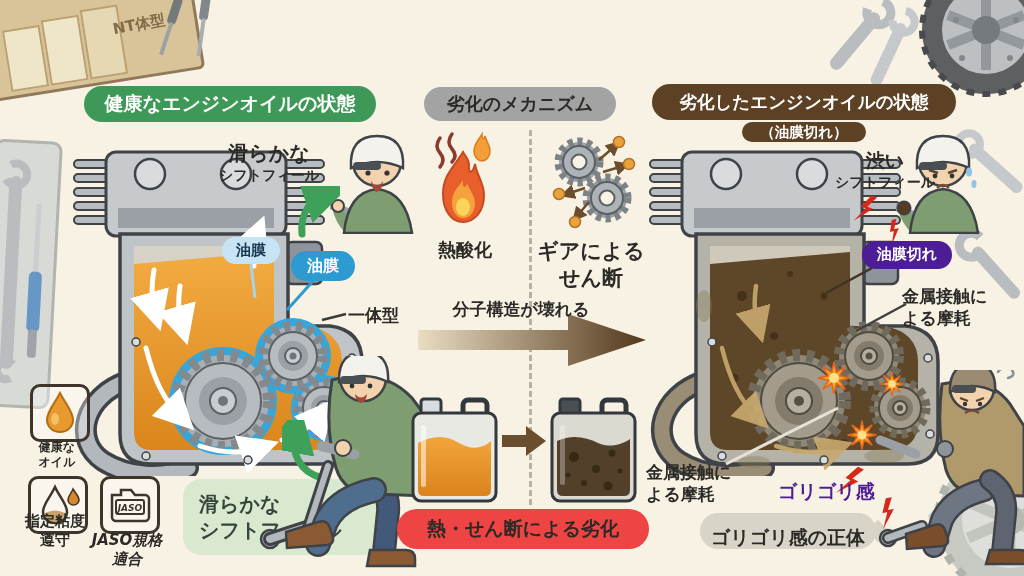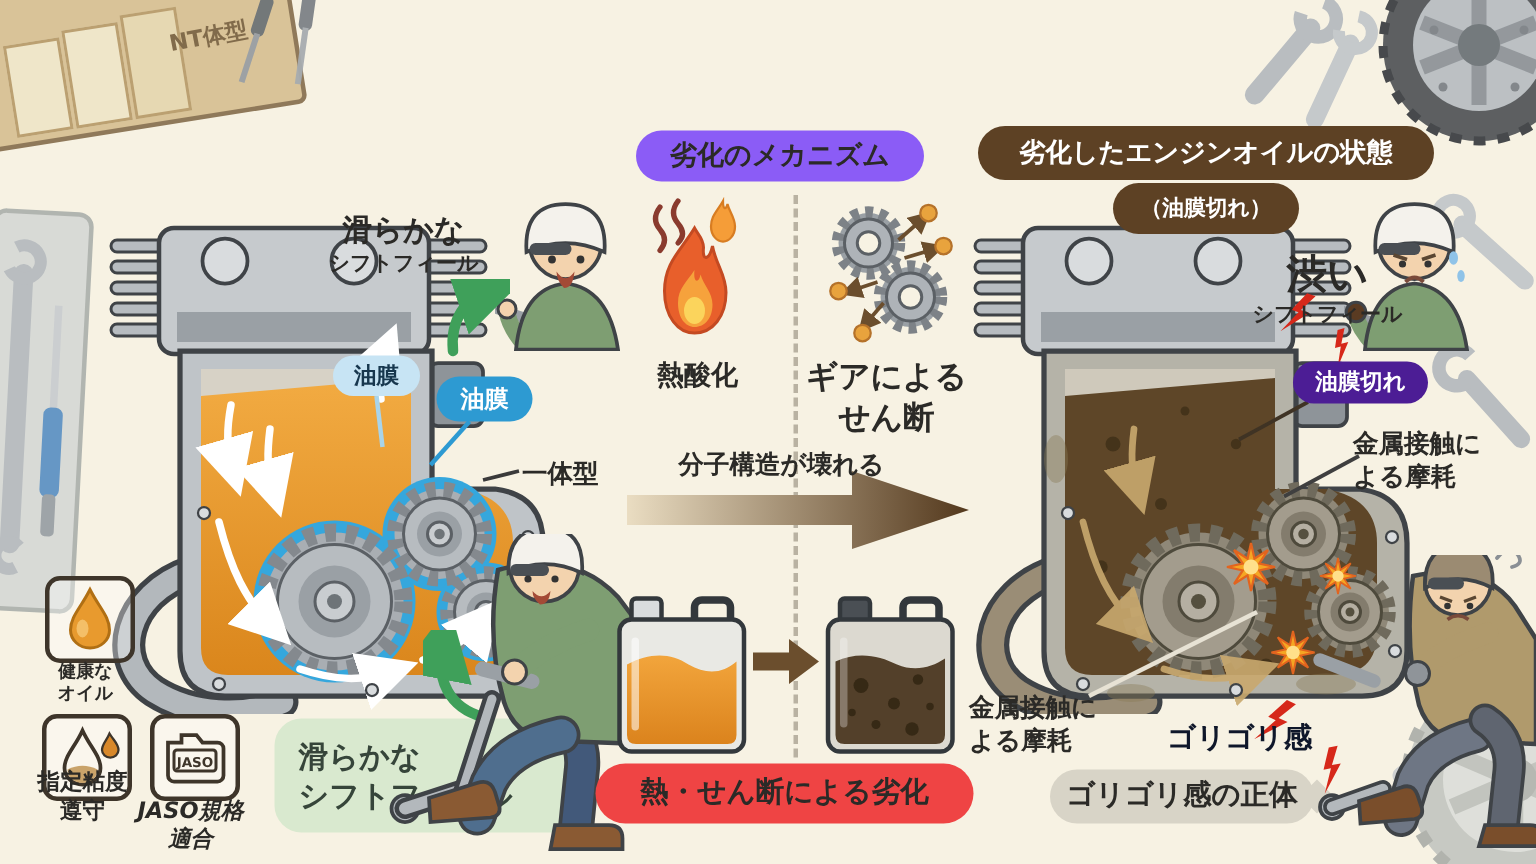--- a/index.html
+++ b/index.html
@@ -97,20 +97,21 @@
       </g>
     <circle cx="80" cy="80" r="15" fill="#b3b5b0"></circle>
   </svg>
   <svg class="abs z0 deco" style="left:918px;top:452px" width="90" height="90" viewBox="0 0 90 90">
     <g transform="rotate(55 45 45)">
       <path d="M45 26 L45 80" stroke="#cdd0d2" stroke-width="12" stroke-linecap="round"></path>
       <circle cx="45" cy="17" r="11" fill="none" stroke="#cdd0d2" stroke-width="8" stroke-dasharray="50 18" transform="rotate(-110 45 17)"></circle>
     </g>
   </svg>
 
+  <div class="abs z4 pill" style="left:84px;top:86px;width:292px;height:36px;background:#3e9857;color:#fff;font-size:19px;">健康なエンジンオイルの状態</div>
 
   <div class="abs z3 ctr" style="left:208px;top:140px;width:122px;">
     <div style="font-size:20px;">滑らかな</div>
     <div style="font-size:14px;">シフトフィール</div>
   </div>
 
   <svg class="abs z3" style="left:296px;top:186px" width="44" height="52" viewBox="0 0 44 52">
     <defs>
         <marker id="ga1" markerWidth="7" markerHeight="7" refX="3.5" refY="3.5" orient="auto">
           <path d="M0 0 L7 3.5 L0 7 Z" fill="#3fa05a"></path>
@@ -226,21 +227,21 @@
   <div class="abs z3" style="left:28px;top:476px;width:54px;height:52px;border:3px solid #3e352a;border-radius:10px;background:rgba(255,255,255,.35);">
     <svg width="54" height="52" viewBox="0 0 54 52">
       <path d="M24 8 C19 19 12 25 12 33 a12 11 0 0 0 24 0 C36 25 29 19 24 8 Z" fill="none" stroke="#3e352a" stroke-width="2.5"></path>
       <path d="M14 34 a10 9 0 0 0 20 0 q-10 -5 -20 0 Z" fill="#c9a36a"></path>
       <path d="M42 10 C40 15 37 17 37 21 a5.5 5 0 0 0 11 0 C48 17 45 15 42 10 Z" fill="#d8882a" stroke="#3e352a" stroke-width="1.5"></path>
     </svg>
   </div>
   <div class="abs z3 ctr pre" style="left:10px;top:512px;width:90px;font-size:15px;line-height:1.25;">指定粘度
 遵守</div>
 
-  <div class="abs z3" style="left:100px;top:476px;width:54px;height:52px;border:3px solid #3e352a;border-radius:10px;background:rgba(255,255,255,.35);">
+  <div class="abs z3" style="left:100px;top:476px;width:54px;height:52px;border:3px solid #3e352a;border-radius:10px;background:rgba(255,255,255,.35);font-style:italic;">
     <svg width="54" height="52" viewBox="0 0 54 52">
       <path d="M9 16 h9 v-5 h10 l4 5 h10 a4 4 0 0 1 4 4 v18 a4 4 0 0 1 -4 4 h-29 a4 4 0 0 1 -4 -4 z" fill="none" stroke="#3e352a" stroke-width="2.5"></path>
       <rect x="13" y="21" width="28" height="14" rx="2" fill="none" stroke="#3e352a" stroke-width="2"></rect>
       <text x="27" y="32" text-anchor="middle" font-size="9" font-weight="bold" fill="#3e352a">JASO</text>
     </svg>
   </div>
   <div class="abs z3 ctr pre" style="left:84px;top:531px;width:86px;font-size:15px;line-height:1.25;font-style:italic;">JASO規格
 適合</div>
 
   <div class="abs z1 tailTR" style="left:183px;top:479px;width:205px;height:76px;background:#d9e9cf;border-radius:18px;">
@@ -274,21 +275,21 @@
     <path d="M152 134 Q116 142 104 166 L96 188" stroke="#4f6e8e" stroke-width="21" fill="none" stroke-linecap="round"></path>
     <path d="M64 176 l32 -10 q9 -3 12 6 l3 10 q1 6 -6 7 l-40 3 z" fill="#8a5a33" stroke="#3f4347" stroke-width="2.5"></path>
     <circle cx="141" cy="22" r="23" fill="#f3d3ae" stroke="#3f4347" stroke-width="2.5"></circle>
     <path d="M117 26 Q116 -4 142 -4 Q168 -4 166 26 Q154 20 141 20 Q129 20 117 26 Z" fill="#f4f2ec" stroke="#3f4347" stroke-width="2.5"></path>
     <rect x="118" y="20" width="26" height="8" rx="4" fill="#4a4f54"></rect>
     <circle cx="130" cy="30" r="2.4" fill="#333"></circle>
       <circle cx="148" cy="30" r="2.4" fill="#333"></circle>
     <path d="M133 38 Q139 45 145 38 Q144 47 138 47 Q133 43 133 38 Z" fill="#a34a36"></path>
   </svg>
 
-  <div class="abs z4 pill" style="left:424px;top:87px;width:192px;height:34px;background:#8b5cf6;font-size:18px;">劣化のメカニズム</div>
+  <div class="abs z4 pill" style="left:424px;top:87px;width:192px;height:34px;background:#a3a3a3;font-size:18px;">劣化のメカニズム</div>
 
   <div class="abs z1" style="left:529px;top:130px;height:375px;border-left:3px dashed #b9b2a2;"></div>
 
   <svg class="abs z2" style="left:430px;top:130px" width="62" height="102" viewBox="0 0 62 102">
     <path d="M10 8 q-6 8 0 15 q6 7 0 14" fill="none" stroke="#8a3b2e" stroke-width="3.5" stroke-linecap="round"></path>
     <path d="M22 4 q-6 8 0 15 q6 7 0 13" fill="none" stroke="#8a3b2e" stroke-width="3.5" stroke-linecap="round"></path>
     <path d="M33 22 C24 37 13 45 13 64 C13 81 22 92 33 92 C45 92 54 81 54 65 C54 53 47 46 45 34 C43 43 38 45 39 35 C39 29 35 26 33 22 Z" fill="#e85f2b" stroke="#c44a22" stroke-width="2"></path>
     <path d="M33 50 C28 58 22 62 22 72 C22 82 27 88 33 88 C40 88 45 82 45 73 C45 65 39 60 37 53 C36 59 32 59 33 50 Z" fill="#f6a23c"></path>
     <ellipse cx="33" cy="77" rx="7" ry="9" fill="#fbd45c"></ellipse>
     <path d="M52 4 C48 11 44 14 44 21 C44 27 48 31 52 31 C56 31 60 27 60 21 C60 15 56 11 55 6 C54 10 52 10 52 4 Z" fill="#f59d38" stroke="#d87d22" stroke-width="1.5"></path>
@@ -369,24 +370,24 @@
         <circle cx="38" cy="92" r="3"></circle>
         <circle cx="62" cy="95" r="4.5"></circle>
         <circle cx="22" cy="84" r="2.5"></circle>
         <circle cx="74" cy="80" r="2.5"></circle>
     </g>
     <rect x="14" y="34" width="5" height="60" rx="2.5" fill="#ffffff" opacity=".3"></rect>
   </svg>
   <div class="abs z4 pill" style="left:397px;top:509px;width:252px;height:40px;background:#ef4444;font-size:19px;">熱・せん断による劣化</div>
 
   <div class="abs z4 pill" style="left:652px;top:84px;width:304px;height:36px;background:#5d4124;color:#fff;font-size:17.5px;">劣化したエンジンオイルの状態</div>
-  <div class="abs z4 pill" style="left:742px;top:122px;width:124px;height:34px;background:#5d4124;color:#fff;font-size:14.5px;text-align:center;">（油膜切れ）</div>
+  <div class="abs z4 pill" style="left:742px;top:122px;width:124px;height:20px;background:#5d4124;color:#fff;font-size:14.5px;text-align:center;">（油膜切れ）</div>
 
   <div class="abs z3 ctr" style="left:824px;top:148px;width:122px;">
-    <div style="font-size:27px;margin-top:17px;">渋い</div>
+    <div style="font-size:19px;">渋い</div>
     <div style="font-size:14px;">シフトフィール</div>
   </div>
 
   <svg class="abs z2" style="left:896px;top:128px" width="95" height="106" viewBox="0 0 95 106">
     <rect x="-4" y="76" width="30" height="7" rx="3.5" fill="#9aa0a5" transform="rotate(22 0 80)"></rect>
     <path d="M22 104 Q10 92 8 82" stroke="#7e9e72" stroke-width="11" fill="none" stroke-linecap="round"></path>
     <circle cx="8" cy="80" r="6.5" fill="#5a3b22" stroke="#3f4347" stroke-width="2"></circle>
     <path d="M14 105 Q18 64 47 61 Q76 64 82 105 Z" fill="#7e9e72" stroke="#3f4347" stroke-width="2.5"></path>
     <circle cx="47" cy="34" r="24" fill="#f3d3ae" stroke="#3f4347" stroke-width="2.5"></circle>
     <path d="M21 40 Q19 8 47 8 Q75 8 73 40 Q60 34 47 34 Q34 34 21 40 Z" fill="#f4f2ec" stroke="#3f4347" stroke-width="2.5"></path>
@@ -494,22 +495,22 @@
         <circle cx="88" cy="310" r="4"></circle>
         <circle cx="190" cy="314" r="4"></circle>
     </g>
   </svg>
 
   <div class="abs z4 pill" style="left:862px;top:241px;width:90px;height:28px;background:#4c1d95;color:#fff;font-size:15px;">油膜切れ</div>
   <div class="abs z4 pre" style="left:902px;top:285px;width:120px;font-size:17px;line-height:1.3;">金属接触に
 よる摩耗</div>
   <div class="abs z4 pre" style="left:646px;top:461px;width:110px;font-size:17px;line-height:1.3;">金属接触に
 よる摩耗</div>
-  <div class="abs z4" style="left:778px;top:479px;width:110px;font-size:19px;color:#0f172a;">ゴリゴリ感</div>
-  <div class="abs z1 tailR pill" style="left:700px;top:513px;width:176px;height:36px;background:#d8d4c7;border-radius:18px;">
+  <div class="abs z4" style="left:778px;top:479px;width:110px;font-size:19px;color:#4c1d95;">ゴリゴリ感</div>
+  <div class="abs z1 tailR pill" style="left:700px;top:513px;width:176px;height:36px;background:#d8d4c7;border-radius:18px;align-items:flex-end;">
     <span style="font-size:19px;">ゴリゴリ感の正体</span>
   </div>
 
   <svg class="abs z2" style="left:872px;top:370px" width="152" height="206" viewBox="0 0 152 206">
     <path d="M8 70 L44 84" stroke="#9aa0a5" stroke-width="9" stroke-linecap="round"></path>
     <circle cx="16" cy="168" r="8" fill="#b3b8bc" stroke="#3f4347" stroke-width="2.5"></circle>
     <path d="M16 168 L50 156" stroke="#3f4347" stroke-width="12" stroke-linecap="round"></path>
     <path d="M16 168 L50 156" stroke="#b3b8bc" stroke-width="7" stroke-linecap="round"></path>
     <path d="M70 14 Q116 4 138 34 L152 56 L152 126 L108 124 Q82 124 74 100 Q64 60 70 14 Z" fill="#b09a6c" stroke="#3f4347" stroke-width="3"></path>
     <path d="M120 52 Q90 62 76 76" stroke="#b09a6c" stroke-width="14" fill="none" stroke-linecap="round"></path>

